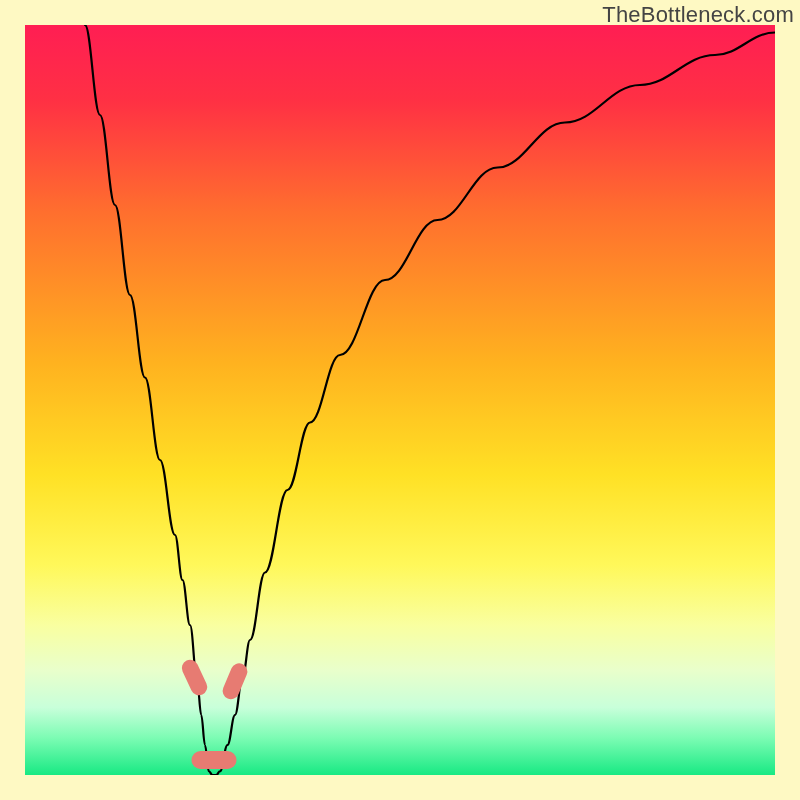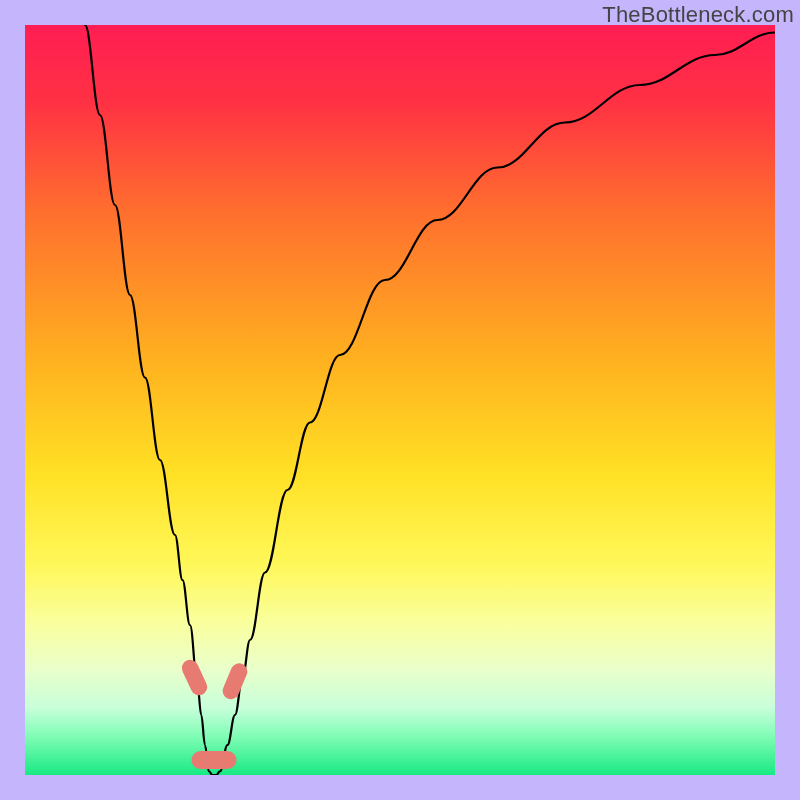--- a/index.html
+++ b/index.html
@@ -6,21 +6,21 @@
     margin: 0;
     padding: 0;
     width: 800px;
     height: 800px;
     overflow: hidden;
     font-family: Arial, Helvetica, sans-serif;
   }
   .frame {
     width: 800px;
     height: 800px;
-    background: #c4b5fd;
+    background: #fef9c3;
     position: relative;
   }
   .plot-area {
     position: absolute;
     left: 25px;
     top: 25px;
     width: 750px;
     height: 750px;
     overflow: hidden;
   }

